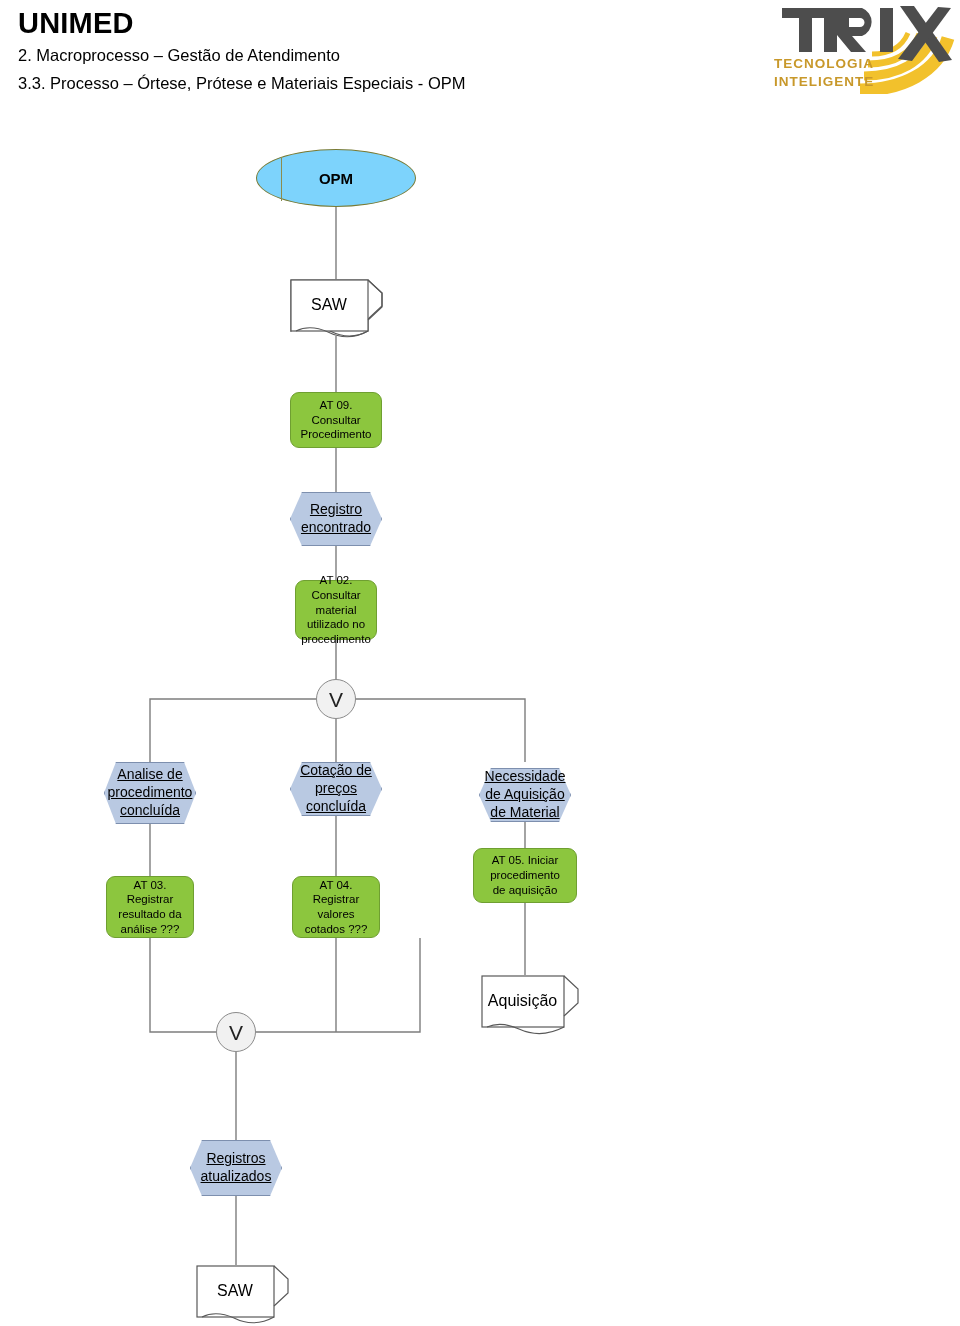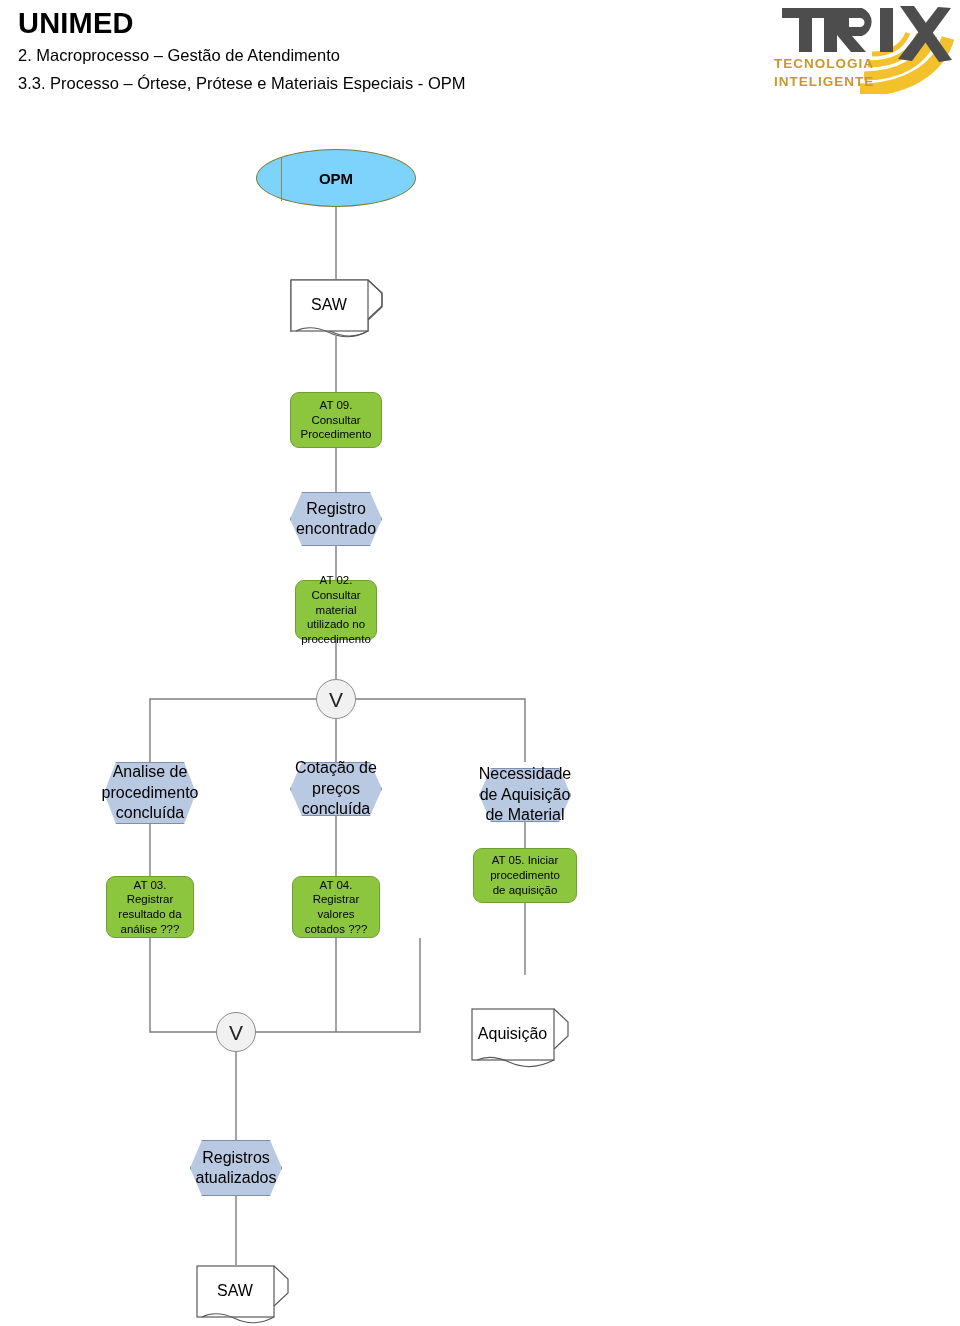--- a/index.html
+++ b/index.html
@@ -48,21 +48,21 @@
 
   
   .hexwrap{display:flex;align-items:center;justify-content:center;}
   .hex{
     position:absolute;inset:0;
     background:#b9c9e2;border:1px solid #7d8fae;
     clip-path:polygon(13% 0%,87% 0%,100% 50%,87% 100%,13% 100%,0% 50%);
   }
   .hexlabel{
     position:relative;z-index:2;text-align:center;
-    font-size:16px;line-height:1.28;color:#000;width:130%;
+    font-size:14px;line-height:1.28;color:#000;width:130%;text-decoration:underline;
   }
 
   
   .gate{
     width:40px;height:40px;border-radius:50%;
     background:#f1f1f1;border:1px solid #8a8a8a;
     display:flex;align-items:center;justify-content:center;
     font-size:21px;line-height:1;color:#222;
   }
 
@@ -233,21 +233,21 @@
   </div>
 
   <div class="node act" style="left:473px;top:848px;width:104px;height:55px;">
     <div class="txt">
       <div>AT 05. Iniciar</div>
       <div>procedimento</div>
       <div>de aquisição</div>
     </div>
   </div>
 
-  <div class="node doc" style="left:471px;top:975px;width:96px;height:56px;margin-top:33px;">
+  <div class="node doc" style="left:481px;top:975px;width:96px;height:56px;">
     <svg width="115" height="70" viewBox="0 0 115 70">
       <rect x="1" y="1" width="82" height="51" fill="#ffffff" stroke="#595959" stroke-width="1.2"></rect>
       <path d="M83 1 L 97 14 L 97 28 L 83 41" fill="none" stroke="#595959" stroke-width="1.2"></path>
       <path d="M83 52 Q 60 64 38 54 Q 20 46 6 52" fill="none" stroke="#595959" stroke-width="1.2"></path>
     </svg>
     <div class="dlabel" style="width:83px;height:52px;">Aquisição</div>
   </div>
 
   <div class="node gate" style="left:216px;top:1012px;">
     <span>V</span>

